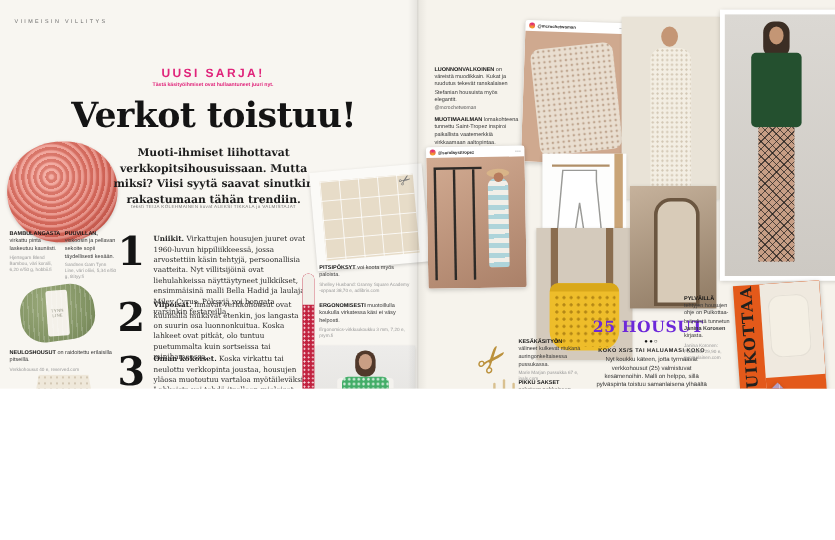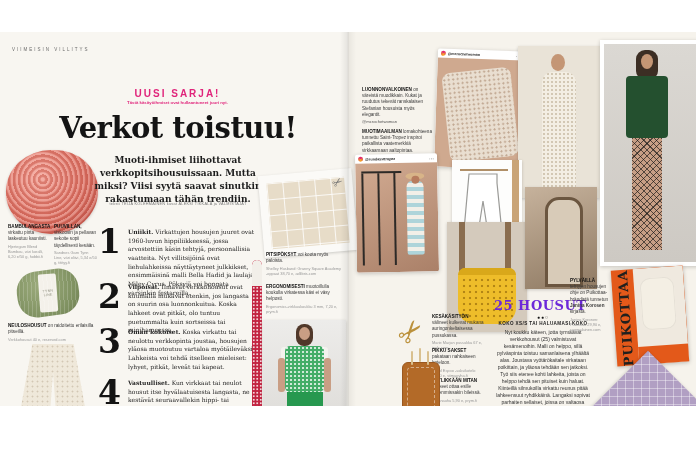--- a/index.html
+++ b/index.html
@@ -1,17 +1,17 @@
 <!DOCTYPE html>
 <html><head>
 <meta charset="utf-8">
 <style>
   html,body{margin:0;padding:0;background:#ffffff;}
-  #spread{position:relative;width:696px;height:374px;overflow:hidden;background:#f8f6f1;
-          font-family:"Liberation Sans",sans-serif;color:#222;margin-top:32px;}
+  #spread{position:relative;width:696px;height:324px;overflow:hidden;background:#f8f6f1;
+          font-family:"Liberation Sans",sans-serif;color:#222;}
   .abs{position:absolute;}
   .right-half{left:348px;top:0;width:348px;height:450px;background:#f6f3ec;}
   .fold{left:340px;top:0;width:16px;height:450px;
         background:linear-gradient(90deg,rgba(0,0,0,0),rgba(0,0,0,.07) 45%,rgba(0,0,0,.12) 50%,rgba(0,0,0,.05) 58%,rgba(0,0,0,0));}
   
   .kicker{font-size:4.5px;letter-spacing:2px;color:#6b6b6b;}
   .seriestag{font-size:10px;font-weight:bold;letter-spacing:2px;color:#e0257b;text-align:center;}
   .seriessub{font-size:4.3px;font-weight:bold;color:#e0257b;text-align:center;}
   .headline{font-family:"DejaVu Serif",serif;font-weight:bold;font-size:29px;letter-spacing:-.5px;
             color:#141414;text-align:center;line-height:1;}

